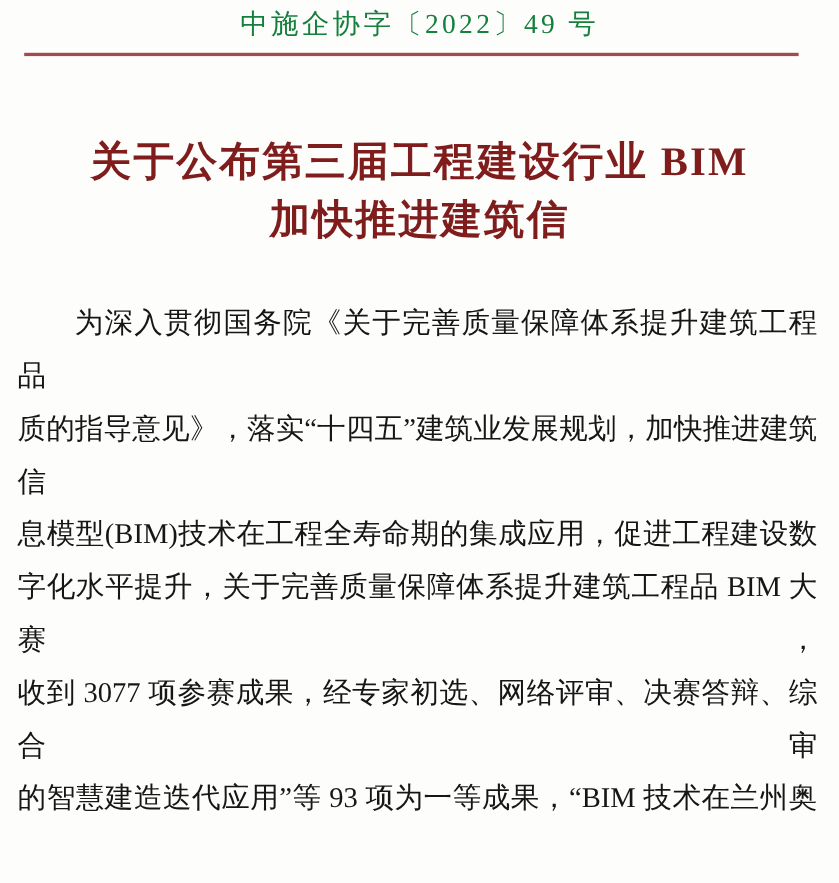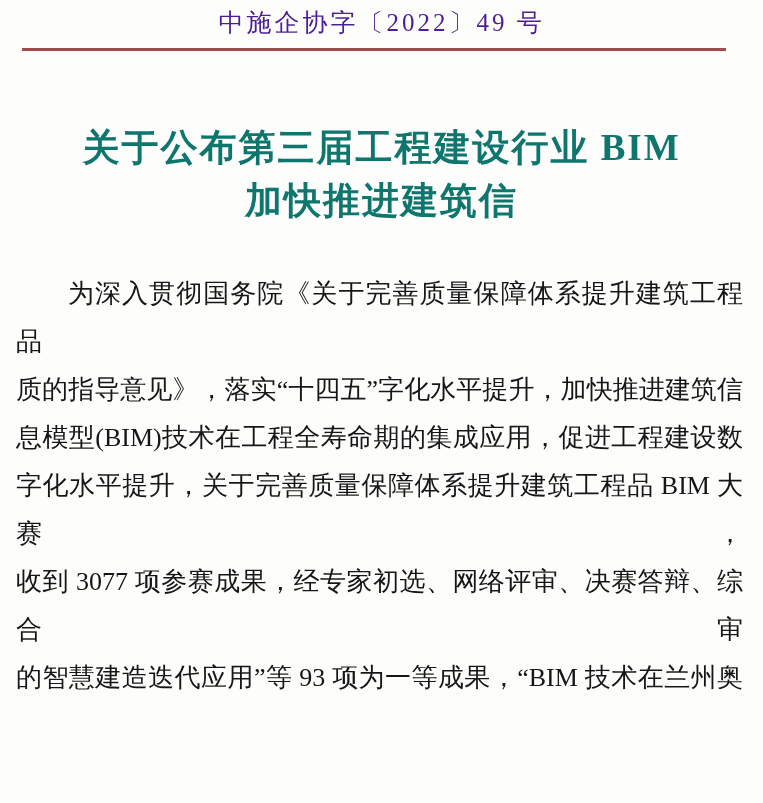--- a/index.html
+++ b/index.html
@@ -16,35 +16,35 @@
     overflow: hidden;
     font-family: "Liberation Serif", "DejaVu Serif", serif;
     color: #161616;
   }
   .doc-number {
     padding-top: 6px;
     text-align: center;
     font-size: 25px;
     line-height: 34px;
     letter-spacing: 3px;
-    color: #4c1d95;
+    color: #15803d;
   }
   .red-rule {
     height: 3px;
     margin: 8px 37px 0 22px;
     background: #a14b4f;
   }
   .title {
     margin: 70px 0 0 0;
     text-align: center;
     font-size: 37px;
     font-weight: bold;
     line-height: 53px;
     letter-spacing: 2px;
-    color: #0f766e;
+    color: #7f1d1d;
   }
   .title-line {
     display: block;
   }
   .doc-body {
     margin: 43px 20px 0 16px;
     font-size: 26px;
     line-height: 48px;
     letter-spacing: 1px;
   }
@@ -71,21 +71,21 @@
 
   <div class="red-rule" style="background: rgb(161, 75, 79);"></div>
 
   <h1 class="title">
     <span class="title-line">关于公布第三届工程建设行业 BIM</span>
     <span class="title-line">加快推进建筑信</span>
   </h1>
 
   <div class="doc-body">
     <div class="line indent just">为深入贯彻国务院《关于完善质量保障体系提升建筑工程品</div>
-    <div class="line just">质的指导意见》，落实“十四五”字化水平提升，加快推进建筑信</div>
+    <div class="line just">质的指导意见》，落实“十四五”建筑业发展规划，加快推进建筑信</div>
     <div class="line just">息模型(BIM)技术在工程全寿命期的集成应用，促进工程建设数</div>
     <div class="line just">字化水平提升，关于完善质量保障体系提升建筑工程品 BIM 大赛，</div>
     <div class="line just">收到 3077 项参赛成果，经专家初选、网络评审、决赛答辩、综合审</div>
     <div class="line just">的智慧建造迭代应用”等 93 项为一等成果，“BIM 技术在兰州奥</div>
 
   </div>
 
 </div>
 
 </body></html>

